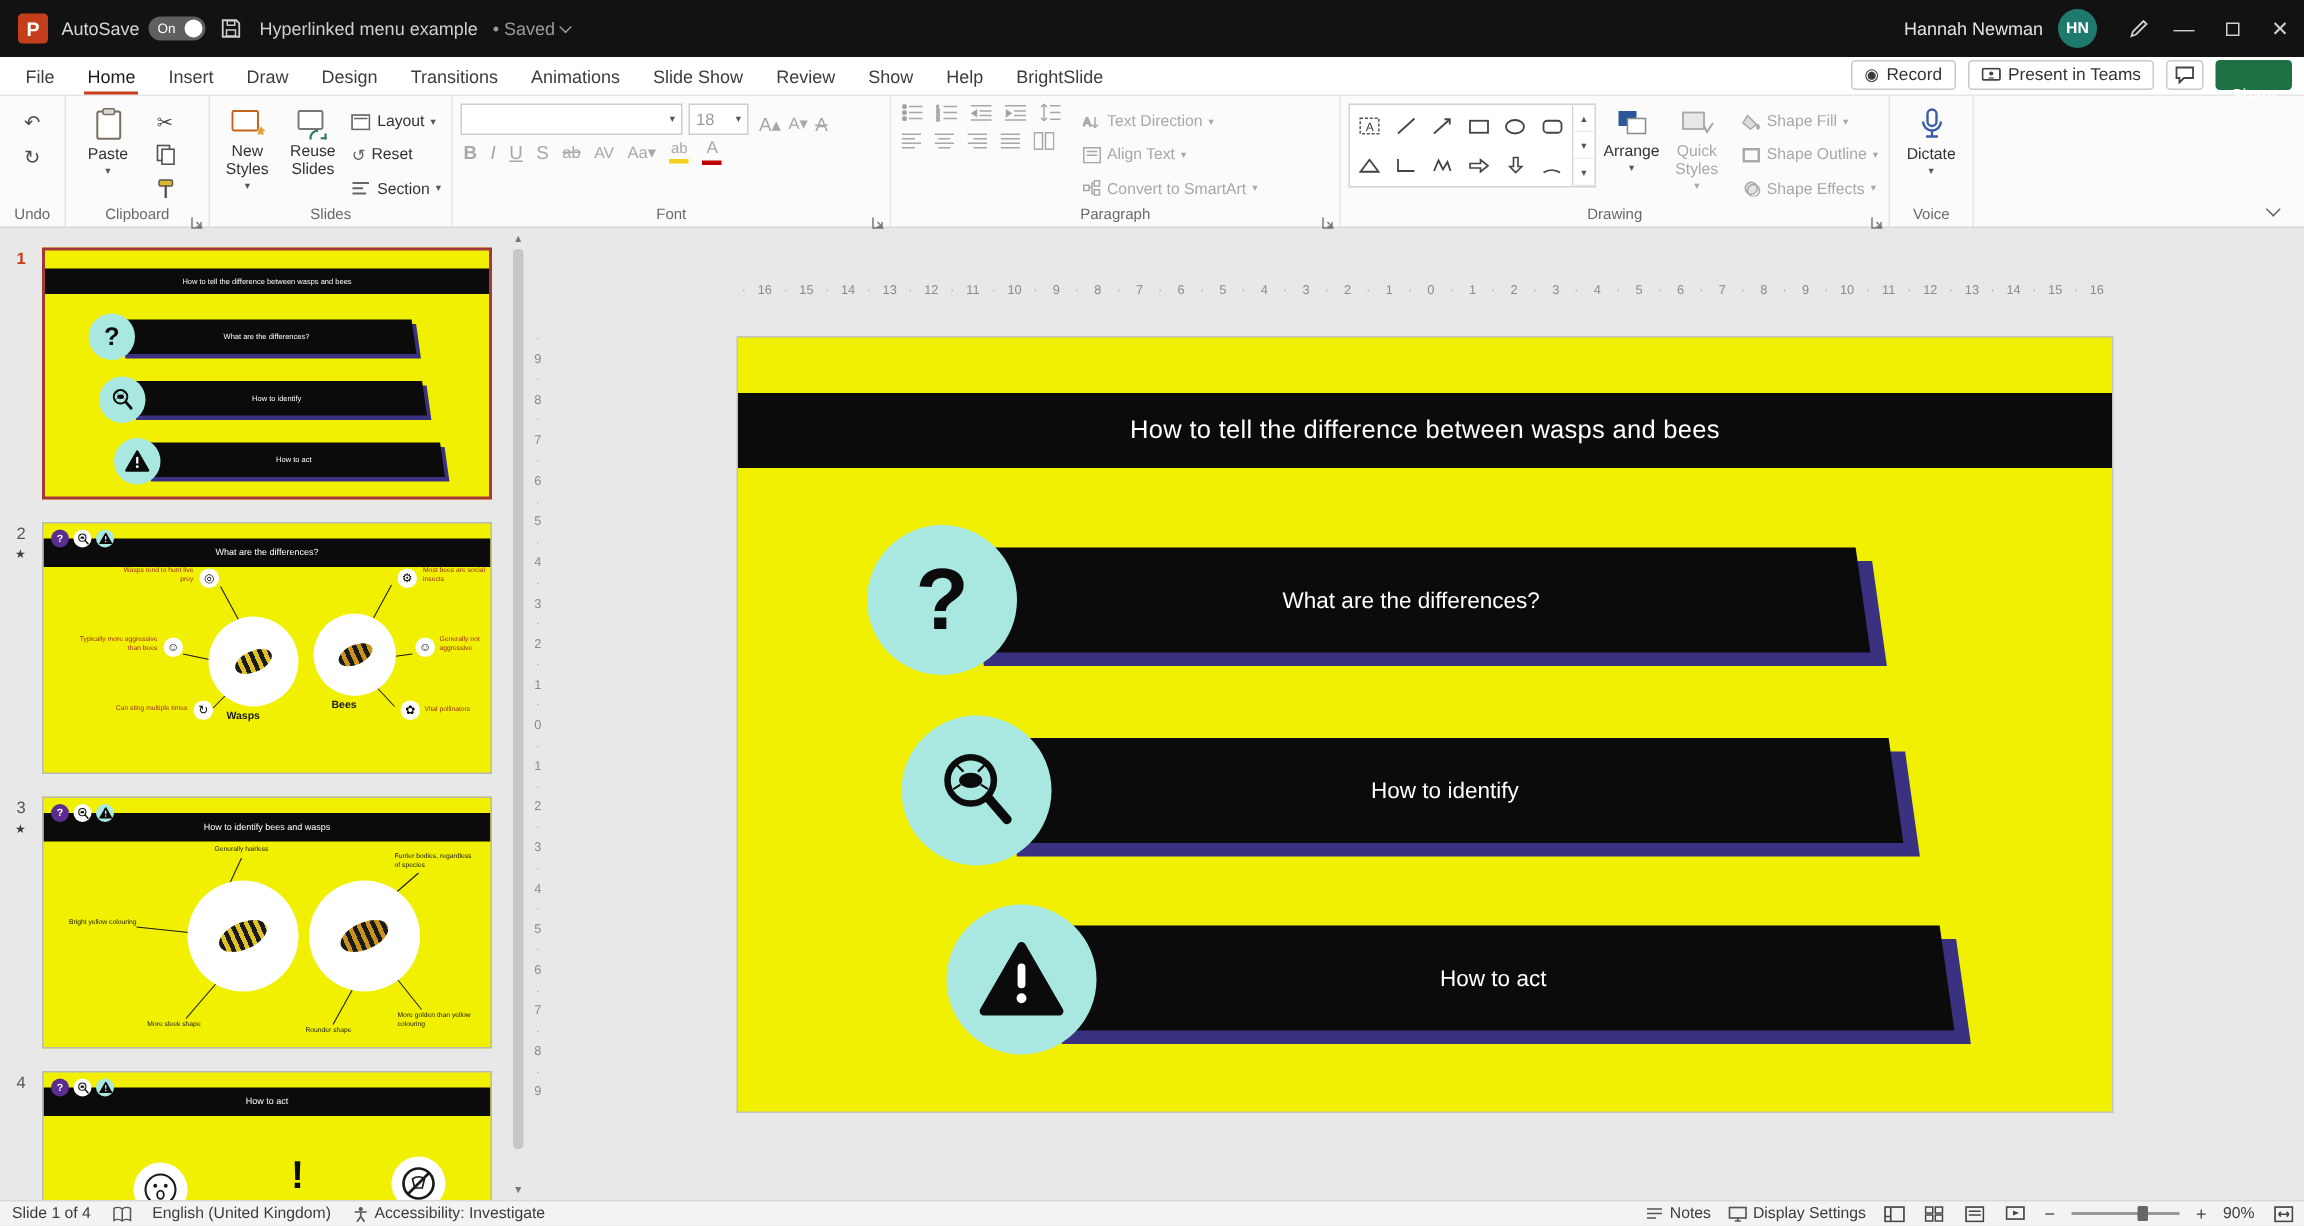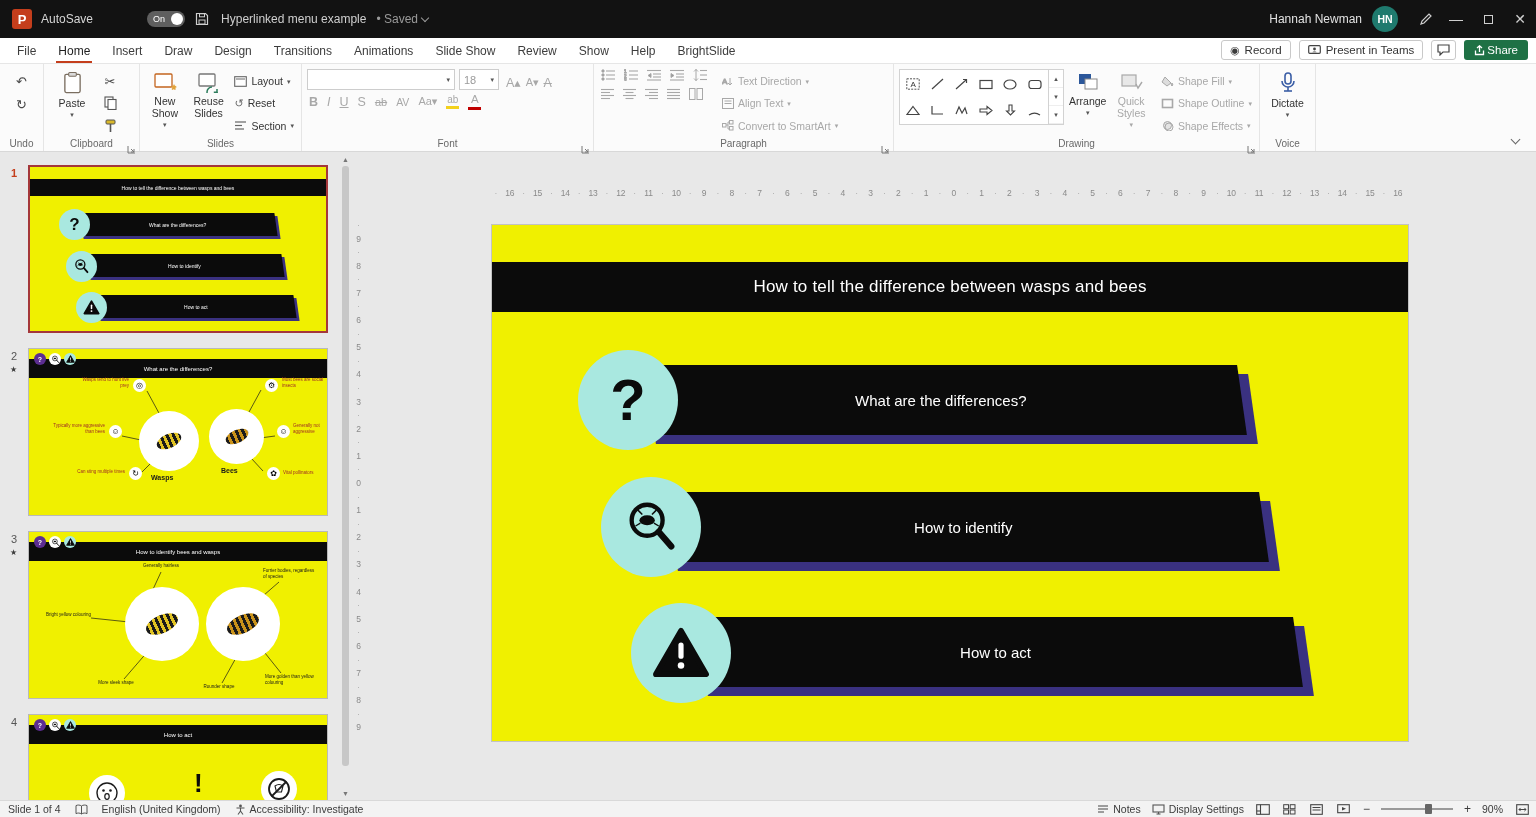--- a/index.html
+++ b/index.html
@@ -3,21 +3,21 @@
 <meta charset="utf-8">
 <style>
   *{margin:0;padding:0;box-sizing:border-box;font-family:"Liberation Sans",sans-serif;}
   html,body{width:1536px;height:817px;overflow:hidden;background:#e8e8e8;}
   #app{position:relative;width:1536px;height:817px;background:#e8e8e8;overflow:hidden;}
 
   
   .titlebar{position:absolute;left:0;top:0;width:100%;height:38px;background:var(--titlebar-bg,#121212);display:flex;align-items:center;color:#d6d6d6;font-size:12px;z-index:30;}
   .ppt-logo{width:20px;height:20px;background:var(--accent-red,#C43E1C);border-radius:3px;color:#fff;font-weight:bold;display:flex;align-items:center;justify-content:center;font-size:13px;margin:0 9px 0 12px;flex:0 0 auto;}
   .autosave{display:flex;align-items:center;gap:6px;flex:0 0 auto;}
-  .toggle{width:38px;height:16px;border-radius:8px;background:#5f5f5f;position:relative;display:flex;align-items:center;margin-left:48px;}
+  .toggle{width:38px;height:16px;border-radius:8px;background:#5f5f5f;position:relative;display:flex;align-items:center;}
   .toggle .tx{font-size:9px;color:#fff;margin-left:6px;}
   .knob{position:absolute;right:2px;width:12px;height:12px;border-radius:50%;background:#fff;}
   .save-ic{margin:0 12px 0 10px;display:flex;}
   .doc-title{color:#cfcfcf;white-space:nowrap;}
   .saved{color:#9a9a9a;margin-left:10px;display:flex;align-items:center;gap:4px;white-space:nowrap;}
   .chev-dn{display:inline-block;width:6px;height:6px;border-right:1.4px solid #9a9a9a;border-bottom:1.4px solid #9a9a9a;transform:rotate(45deg);margin-top:-3px;}
   .search-box{position:absolute;left:586px;top:7px;width:374px;height:24px;background:#3a3a3a;border:1px solid #5a5a5a;border-radius:4px;display:flex;align-items:center;padding:0 9px;gap:7px;}
   .search-box input{background:transparent;border:none;outline:none;color:#c4c4c4;font-size:12px;width:100%;}
   .search-box input::placeholder{color:#9d9d9d;}
   .mag{display:inline-block;width:9px;height:9px;border:1.6px solid #9d9d9d;border-radius:50%;position:relative;flex:0 0 auto;}
@@ -32,21 +32,21 @@
   .maxbox{width:9px;height:9px;border:1.2px solid #cfcfcf;display:inline-block;}
 
   
   .tabrow{position:absolute;top:38px;left:0;width:100%;height:26px;background:#fff;display:flex;align-items:center;border-bottom:1px solid #e6e6e6;z-index:29;}
   .tabs{display:flex;height:100%;margin-left:6px;}
   .tab{padding:0 11px;font-size:12px;color:#3d3d3d;height:100%;display:flex;align-items:center;position:relative;white-space:nowrap;}
   .tab.active{color:#1e1e1e;}
   .tab.active::after{content:"";position:absolute;left:9px;right:9px;bottom:0;height:2.5px;background:var(--accent-red,#C43E1C);}
   .tr-right{position:absolute;right:8px;top:2px;display:flex;align-items:center;gap:8px;}
   .pillbtn{height:20px;border:1px solid #c9c9c9;border-radius:3px;display:flex;align-items:center;gap:5px;padding:0 8px;font-size:11.5px;color:#333;background:#fff;white-space:nowrap;}
-  .sharebtn{height:20px;background:var(--share-green,#1E7145);color:#fff;border-radius:3px;display:flex;align-items:center;gap:2px;padding:0 10px;font-size:11.5px;white-space:nowrap;}
+  .sharebtn{height:20px;background:var(--share-green,#1E7145);color:#fff;border-radius:3px;display:flex;align-items:center;gap:18px;padding:0 10px;font-size:11.5px;white-space:nowrap;flex-direction:column;}
   .dotic{font-size:11px;color:#3c3c3c;line-height:1;}
 
   
   .ribbon{position:absolute;top:64px;left:0;width:100%;height:88px;background:#fbfbfb;border-bottom:1px solid #d8d8d8;display:flex;z-index:28;}
   .rgroup{position:relative;height:100%;border-right:1px solid #e5e5e5;padding:5px 5px 16px;flex:0 0 auto;display:flex;gap:4px;}
   .rlabel{position:absolute;bottom:2px;left:0;right:0;text-align:center;font-size:10px;color:#696969;white-space:nowrap;}
   .launcher{position:absolute;bottom:2px;right:3px;width:9px;height:9px;}
   .bigbtn{display:flex;flex-direction:column;align-items:center;width:54px;padding-top:2px;font-size:10.5px;color:#333;text-align:center;line-height:1.15;gap:2px;}
   .bigbtn.narrow{width:46px;}
   .chv{font-size:7px;color:#555;line-height:1;}
@@ -241,21 +241,21 @@
           </svg></span>
     </div>
 
     <div class="rgroup" style="width:162px">
       <div class="bigbtn narrow">
         <svg width="24" height="22" viewBox="0 0 24 22">
             <rect x="2" y="3" width="17" height="13" rx="1" fill="#fff" stroke="#c4651f" stroke-width="1.3"></rect>
             <path d="M19 15 l3.5 3.5 M22.5 15 L19 18.5" stroke="#e2a33c" stroke-width="1.6"></path>
             <path d="M21 13 l1 2 2 1 -2 1 -1 2 -1-2 -2-1 2-1 z" fill="#e2a33c"></path>
           </svg>
-        <span>New Show</span>
+        <span>New Styles</span>
         <span class="chv">▾</span>
       </div>
       <div class="bigbtn narrow">
         <svg width="24" height="22" viewBox="0 0 24 22">
             <rect x="2" y="3" width="16" height="12" rx="1" fill="#fff" stroke="#777" stroke-width="1.3"></rect>
             <path d="M15 16 a5 5 0 1 0 5 5" fill="none" stroke="#2c7c5c" stroke-width="1.5"></path>
             <path d="M20 18 v3.2 h-3.2" fill="none" stroke="#2c7c5c" stroke-width="1.5"></path>
           </svg>
         <span>Reuse Slides</span>
       </div>

